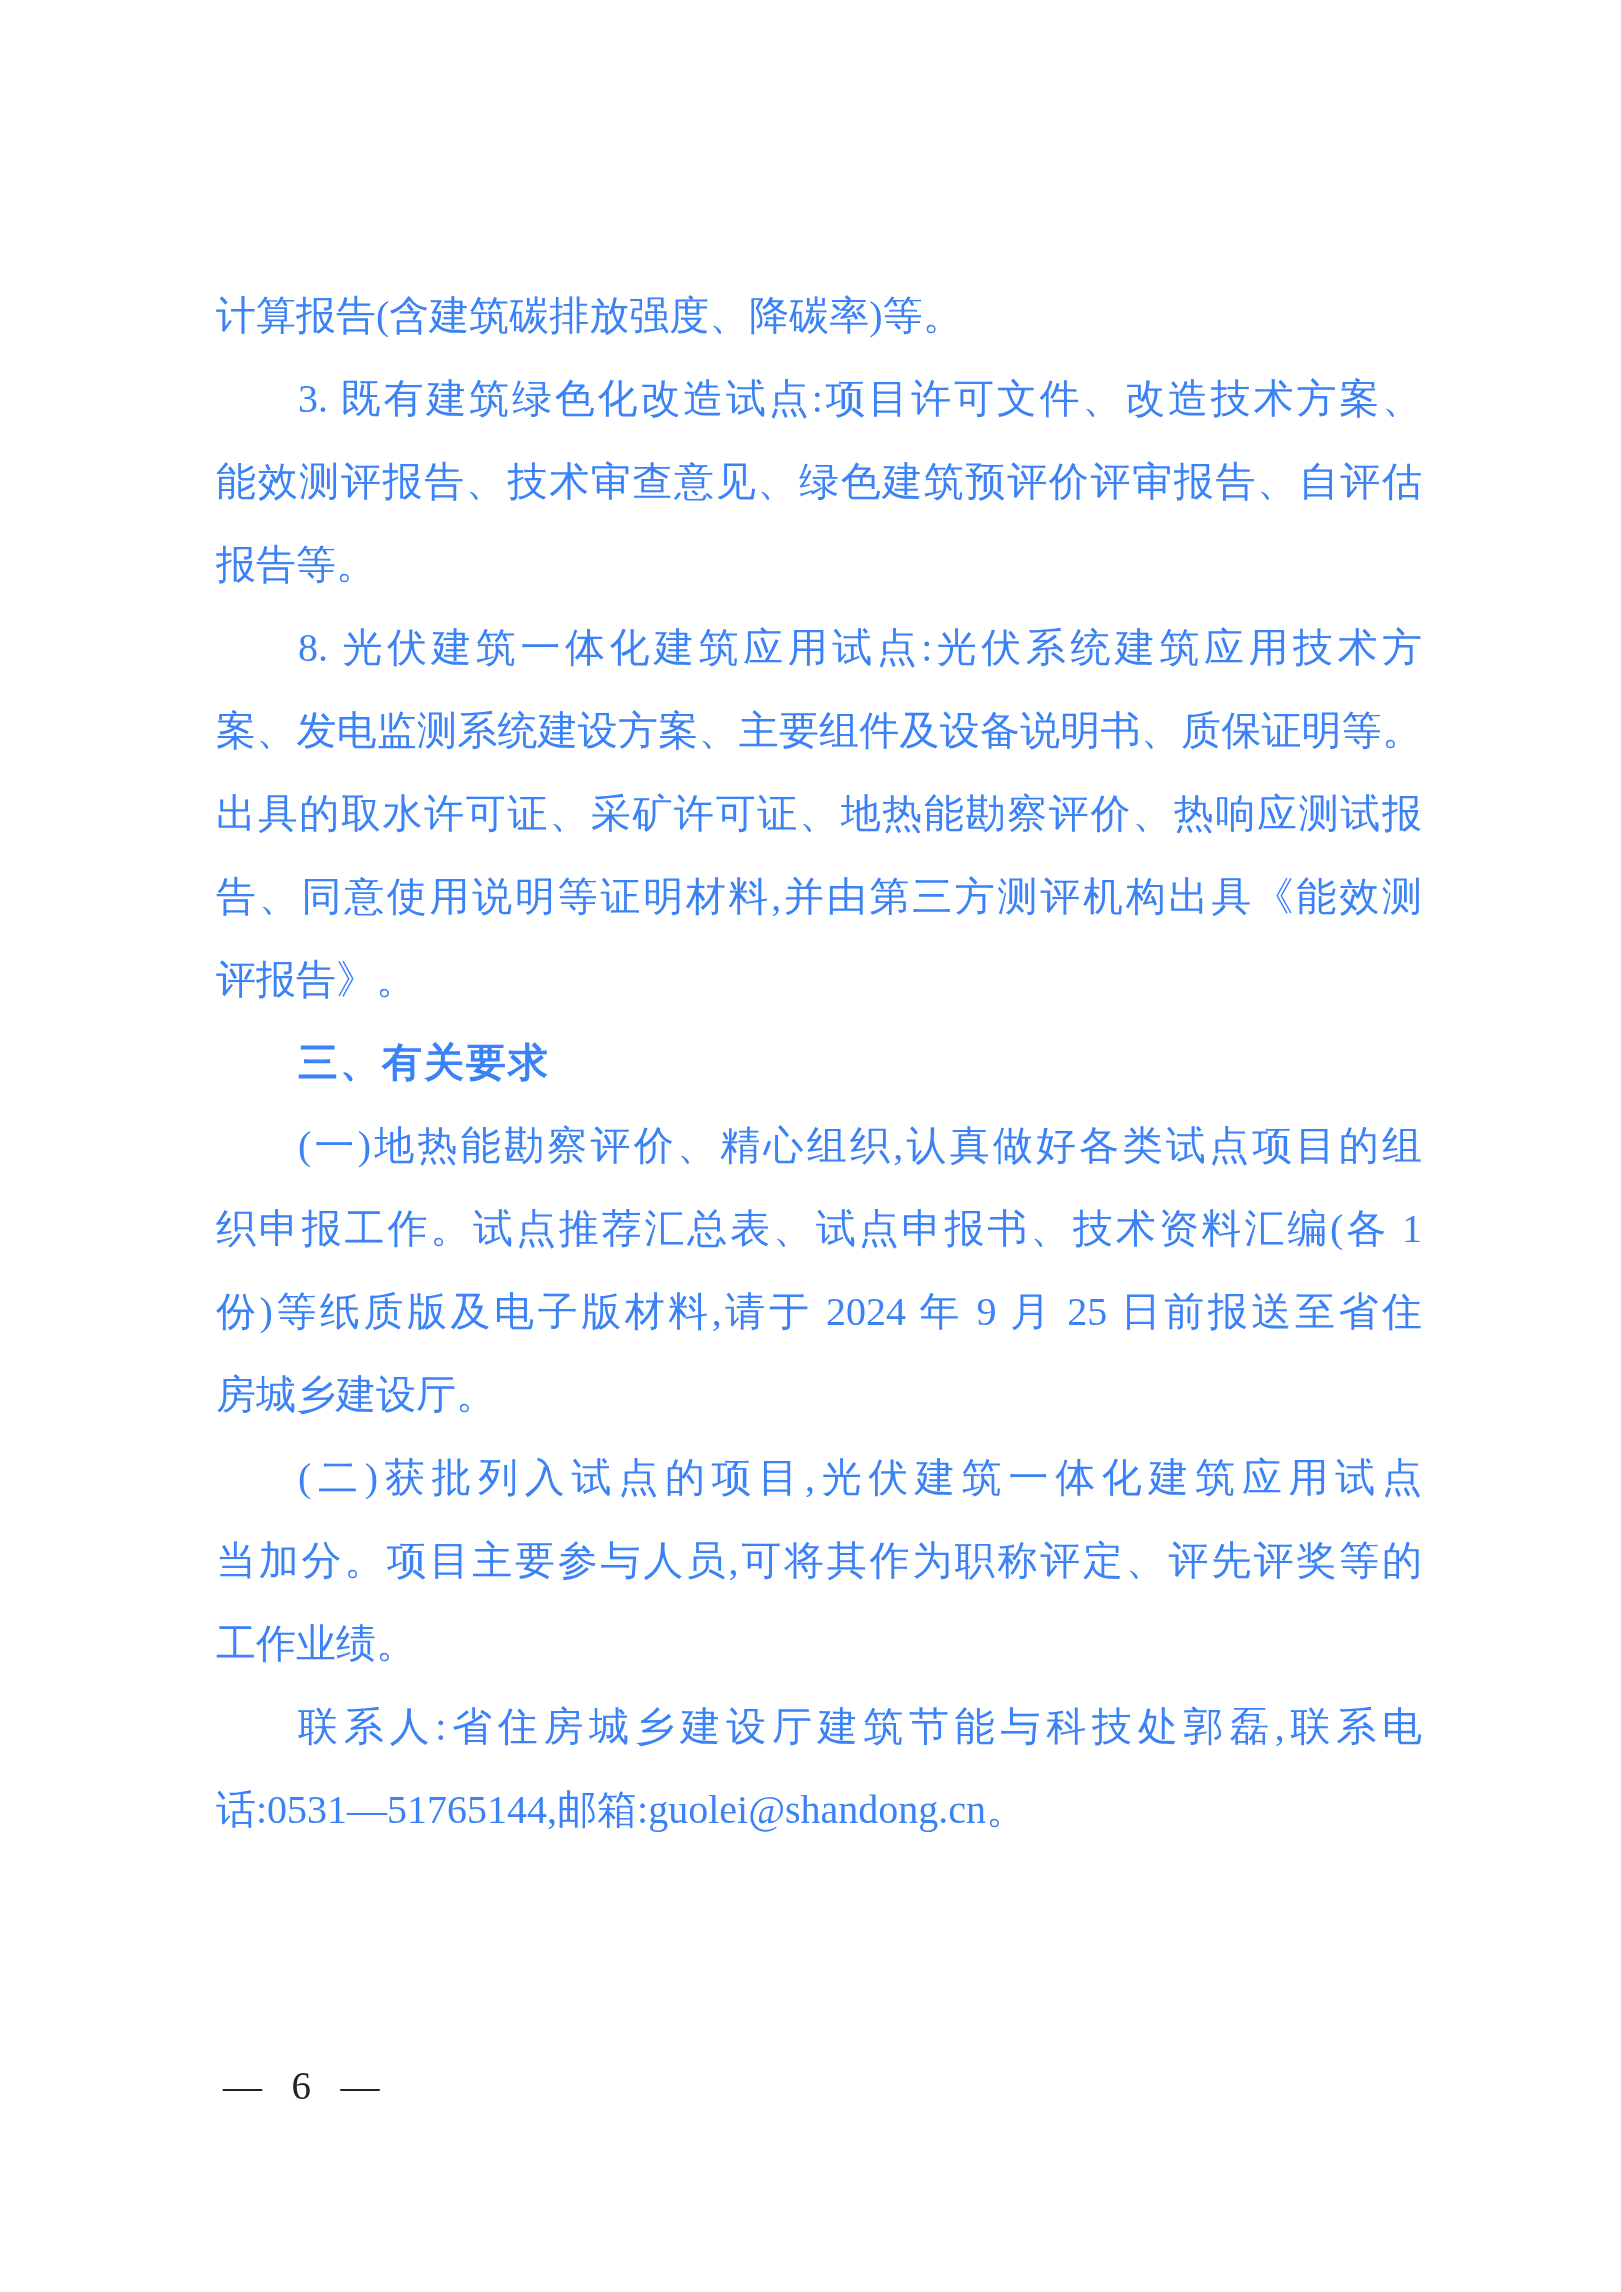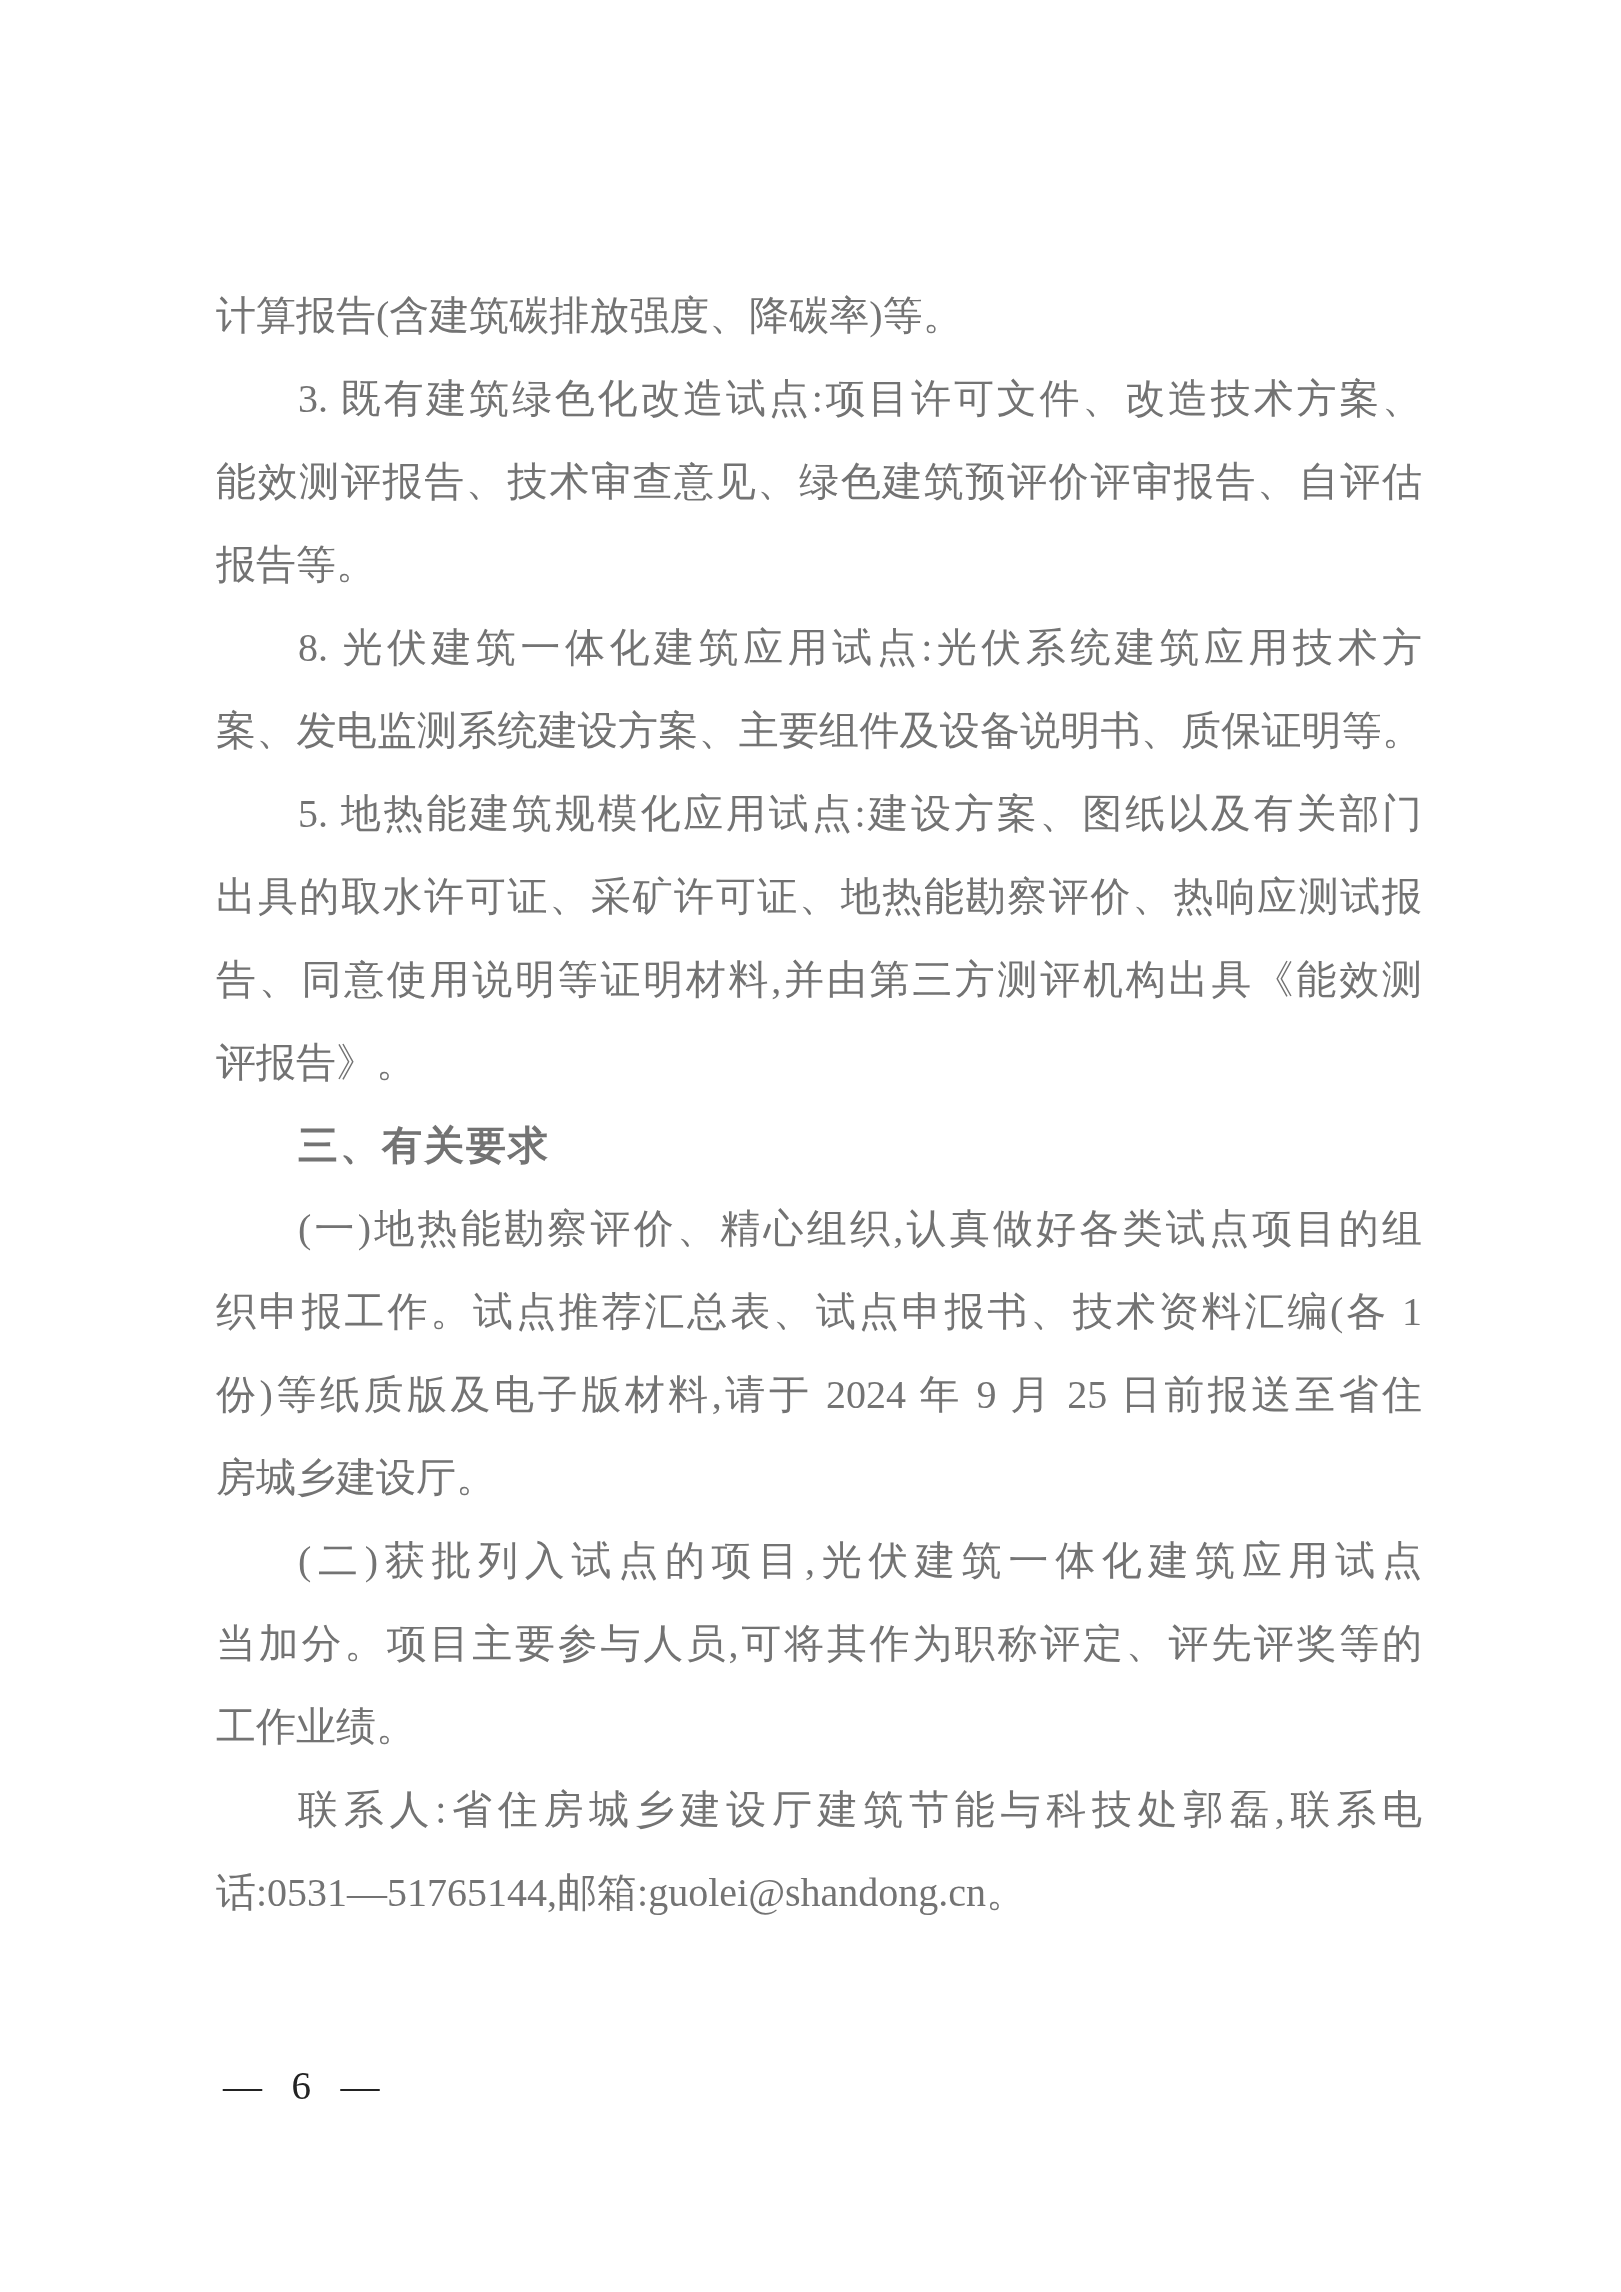--- a/index.html
+++ b/index.html
@@ -21,21 +21,21 @@
     background: #ffffff;
     color: #141414;
   }
   .textblock {
     position: absolute;
     left: 216px;
     top: 274px;
     width: 1206px;
     font-family: "Liberation Serif", "DejaVu Serif", serif;
     font-size: 40px;
-    color: #737373;
+    color: #3b82f6;
   }
   .line {
     height: 83px;
     line-height: 83px;
     overflow: hidden;
   }
   
   .j {
     text-align: justify;
     text-align-last: justify;
@@ -68,21 +68,20 @@
 
 <div class="page">
 
   <main class="textblock">
     <div class="line">计算报告(含建筑碳排放强度、降碳率)等。</div>
     <div class="line j ind">3. 既有建筑绿色化改造试点:项目许可文件、改造技术方案、</div>
     <div class="line j">能效测评报告、技术审查意见、绿色建筑预评价评审报告、自评估</div>
     <div class="line">报告等。</div>
     <div class="line j ind">8. 光伏建筑一体化建筑应用试点:光伏系统建筑应用技术方</div>
     <div class="line j">案、发电监测系统建设方案、主要组件及设备说明书、质保证明等。</div>
-    <div class="line j ind">5. 地热能建筑规模化应用试点:建设方案、图纸以及有关部门</div>
     <div class="line j">出具的取水许可证、采矿许可证、地热能勘察评价、热响应测试报</div>
     <div class="line j">告、同意使用说明等证明材料,并由第三方测评机构出具《能效测</div>
     <div class="line">评报告》。</div>
     <div class="line ind hd">三、有关要求</div>
     <div class="line j ind">(一)地热能勘察评价、精心组织,认真做好各类试点项目的组</div>
     <div class="line j">织申报工作。试点推荐汇总表、试点申报书、技术资料汇编(各 1</div>
     <div class="line j">份)等纸质版及电子版材料,请于 2024 年 9 月 25 日前报送至省住</div>
     <div class="line">房城乡建设厅。</div>
     <div class="line j ind">(二)获批列入试点的项目,光伏建筑一体化建筑应用试点</div>
     <div class="line j">当加分。项目主要参与人员,可将其作为职称评定、评先评奖等的</div>

